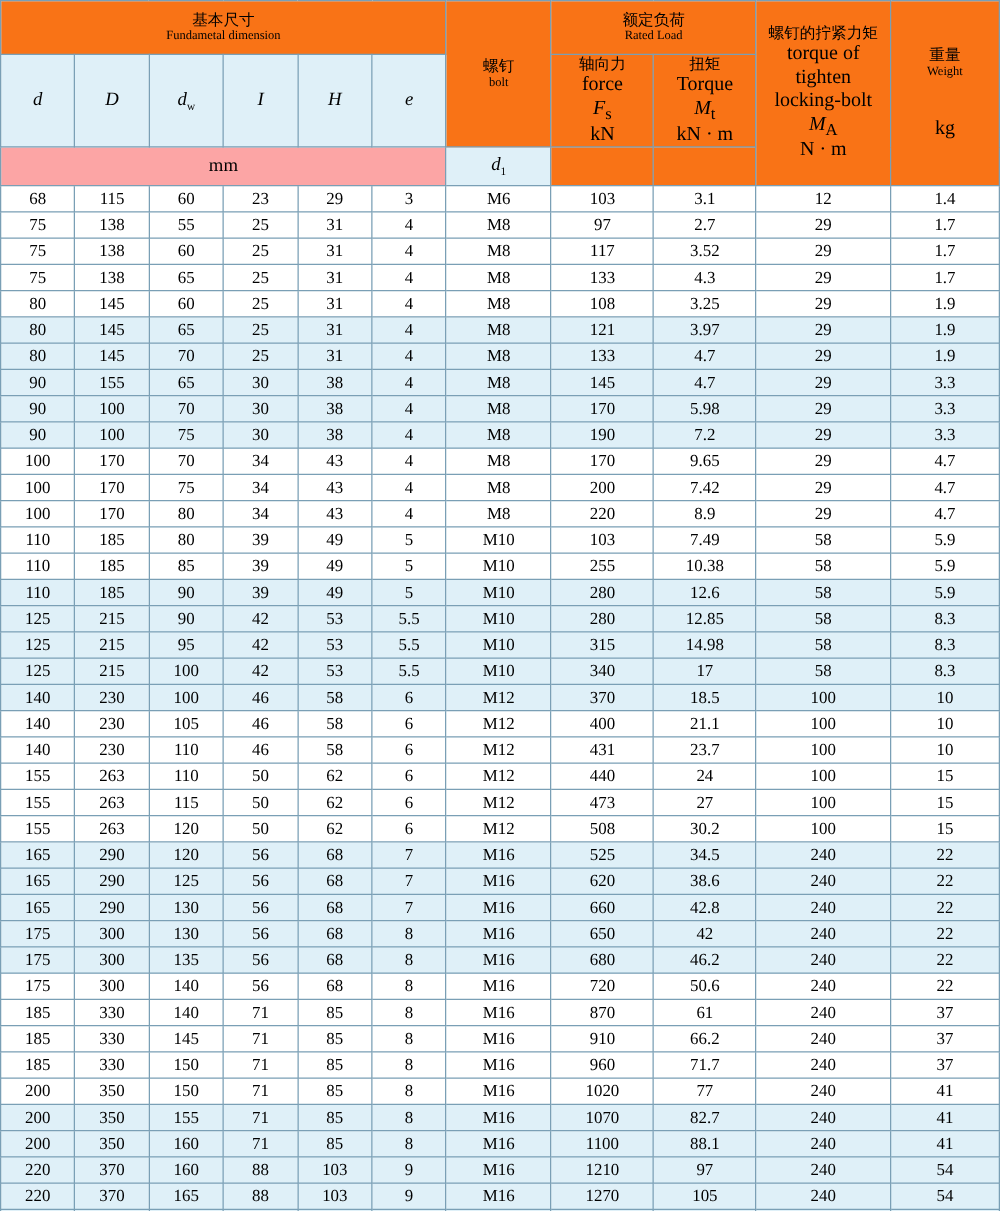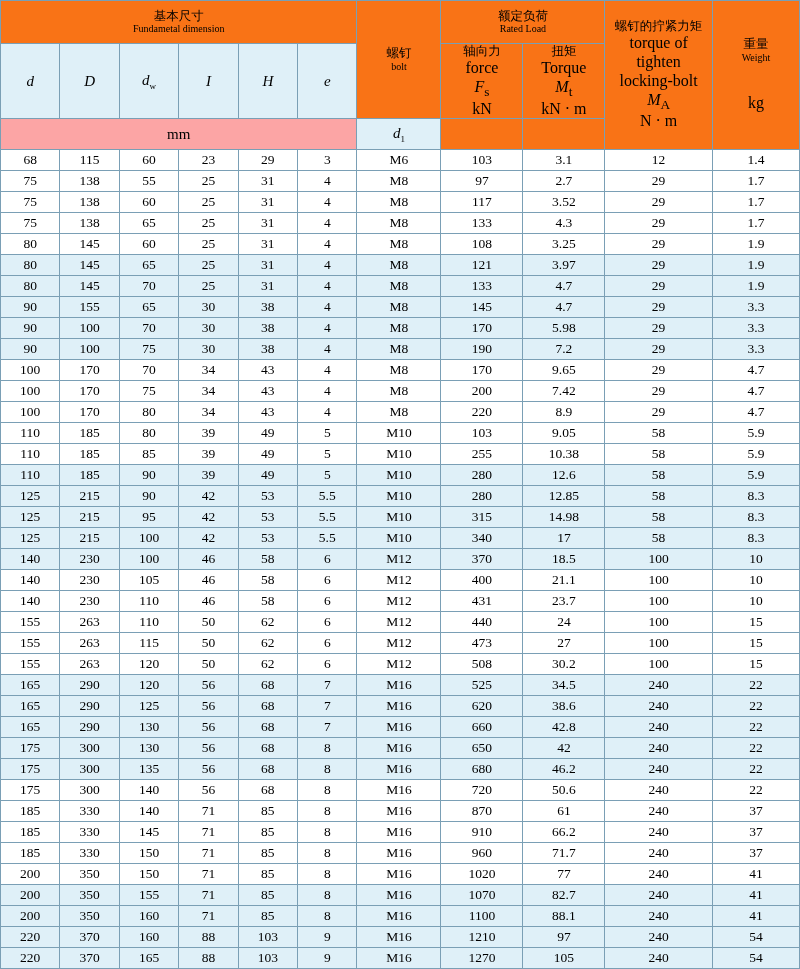--- a/index.html
+++ b/index.html
@@ -322,21 +322,21 @@
       </tr>
       <tr class="band-a">
         <td class="d">110</td>
         <td class="d">185</td>
         <td class="d">80</td>
         <td class="d">39</td>
         <td class="d">49</td>
         <td class="d">5</td>
         <td class="d">M10</td>
         <td class="d">103</td>
-        <td class="d">9.05</td>
+        <td class="d">7.49</td>
         <td class="d">58</td>
         <td class="d">5.9</td>
       </tr>
       <tr class="band-a">
         <td class="d">110</td>
         <td class="d">185</td>
         <td class="d">85</td>
         <td class="d">39</td>
         <td class="d">49</td>
         <td class="d">5</td>

